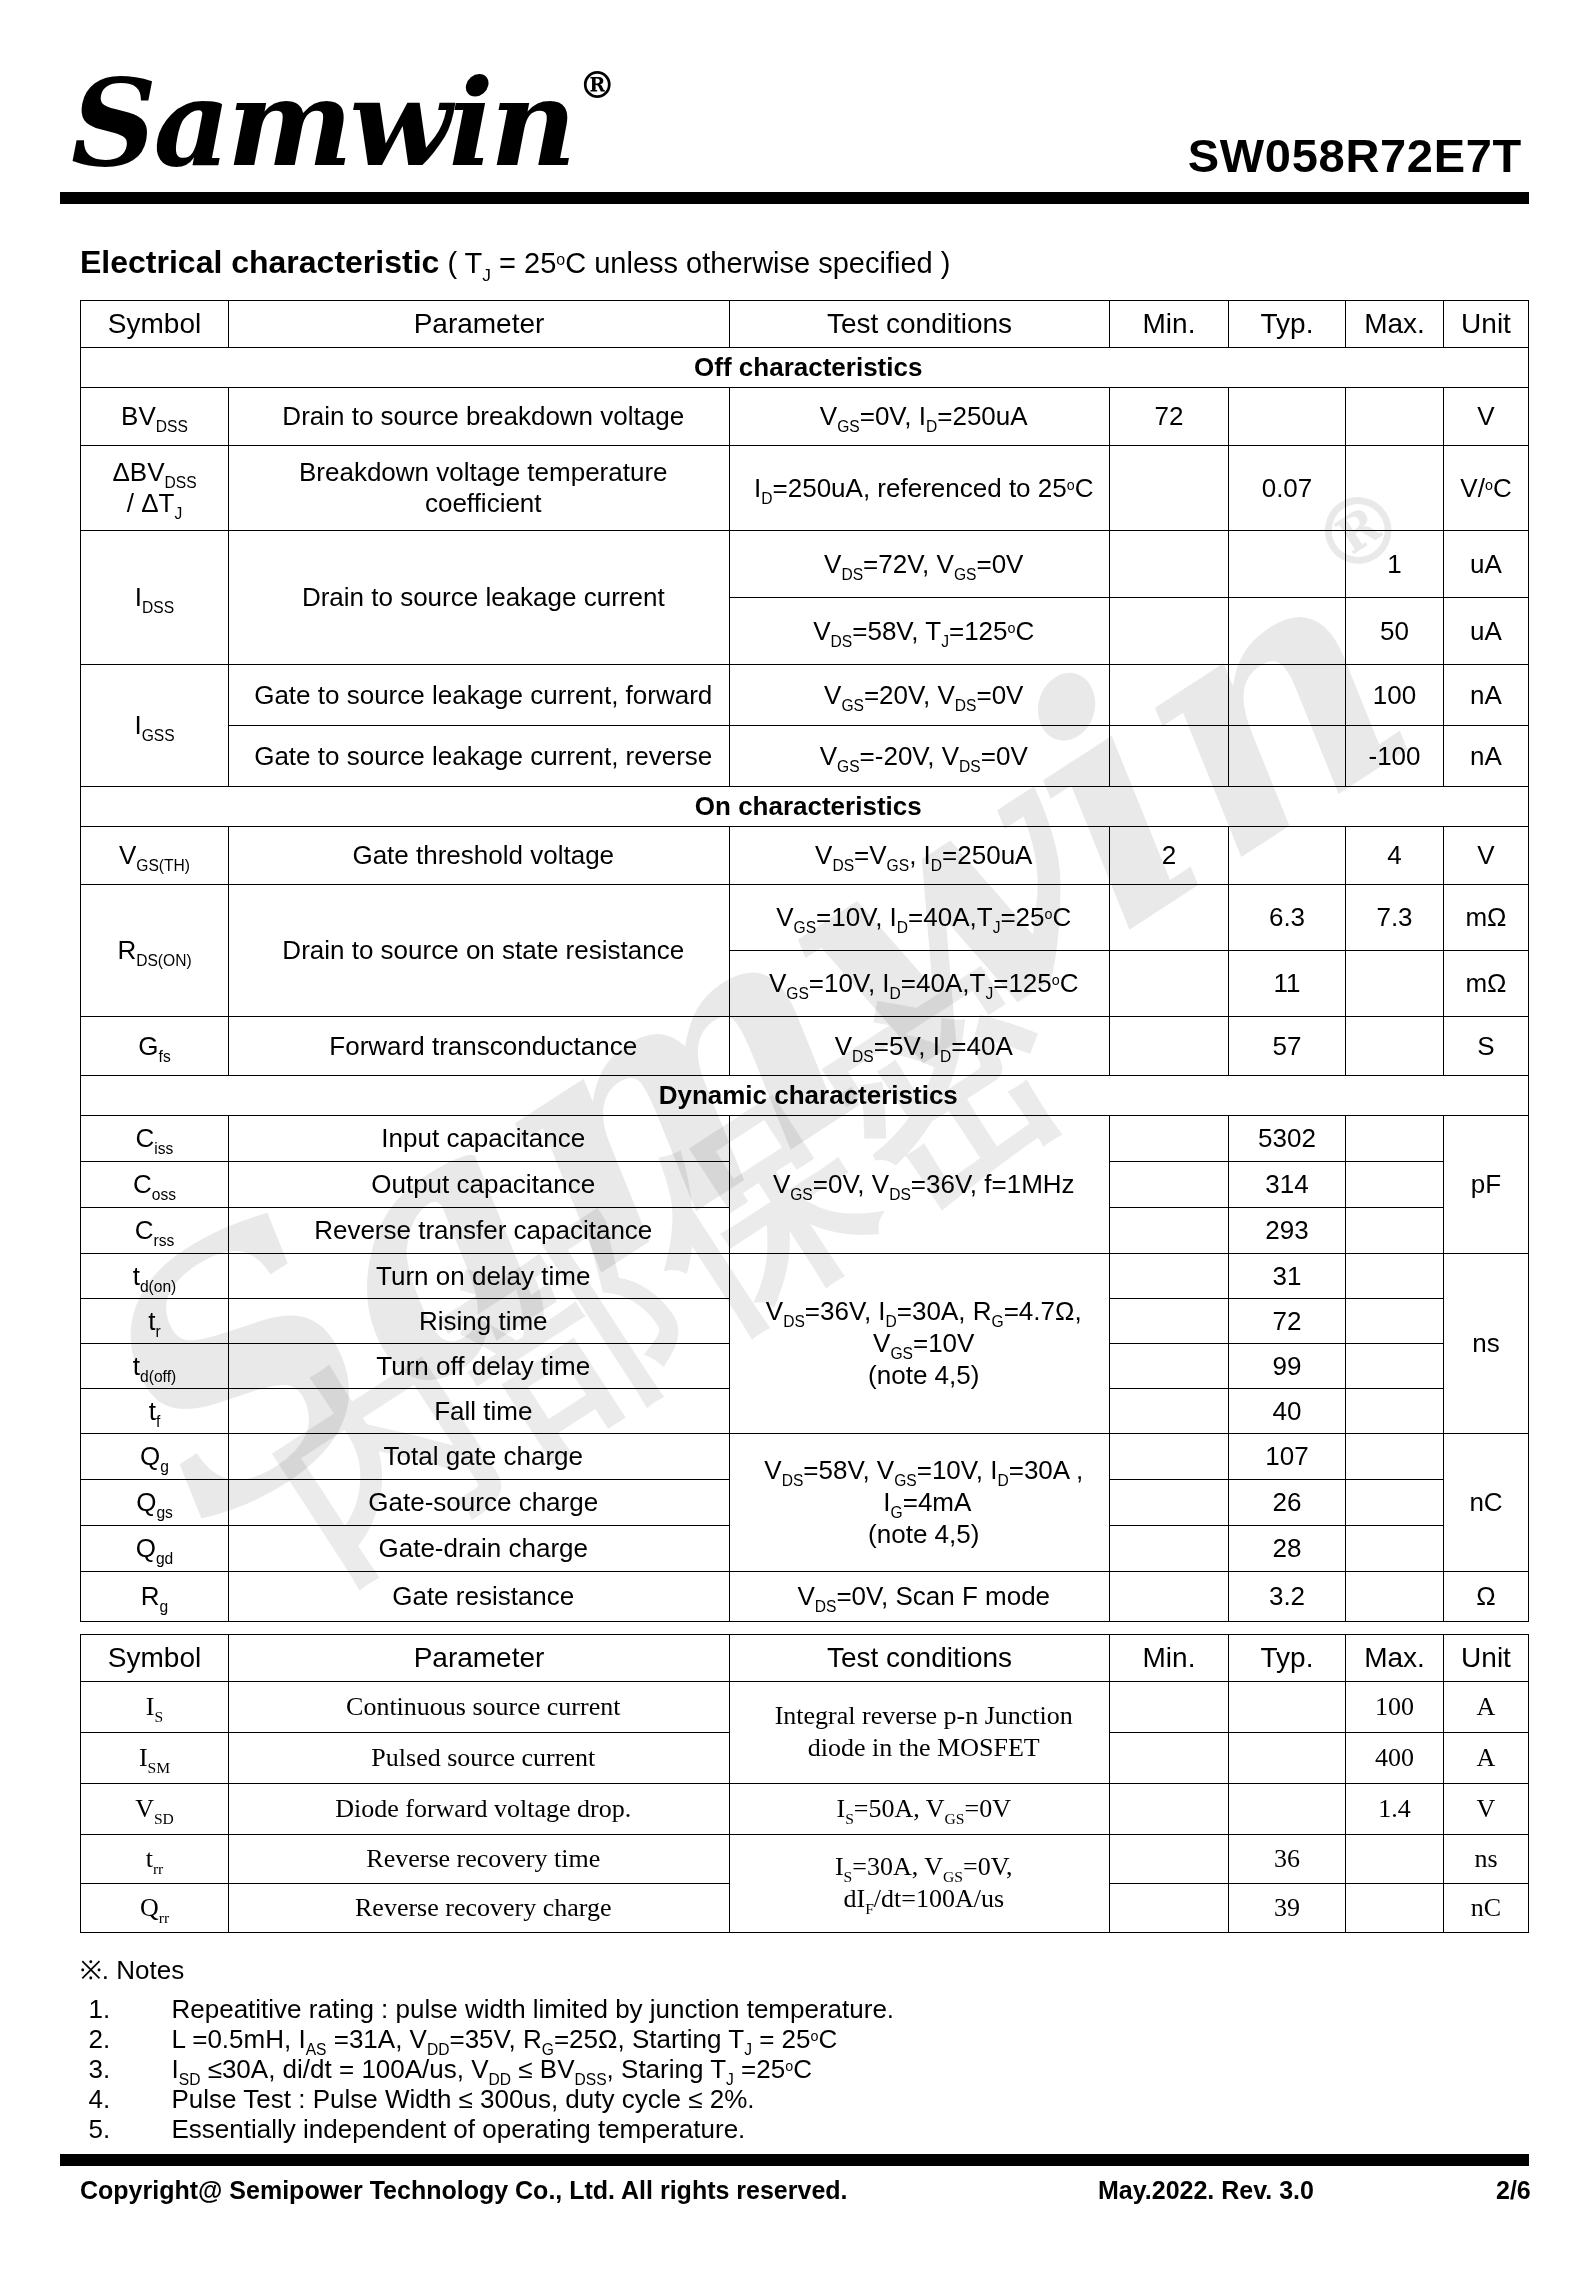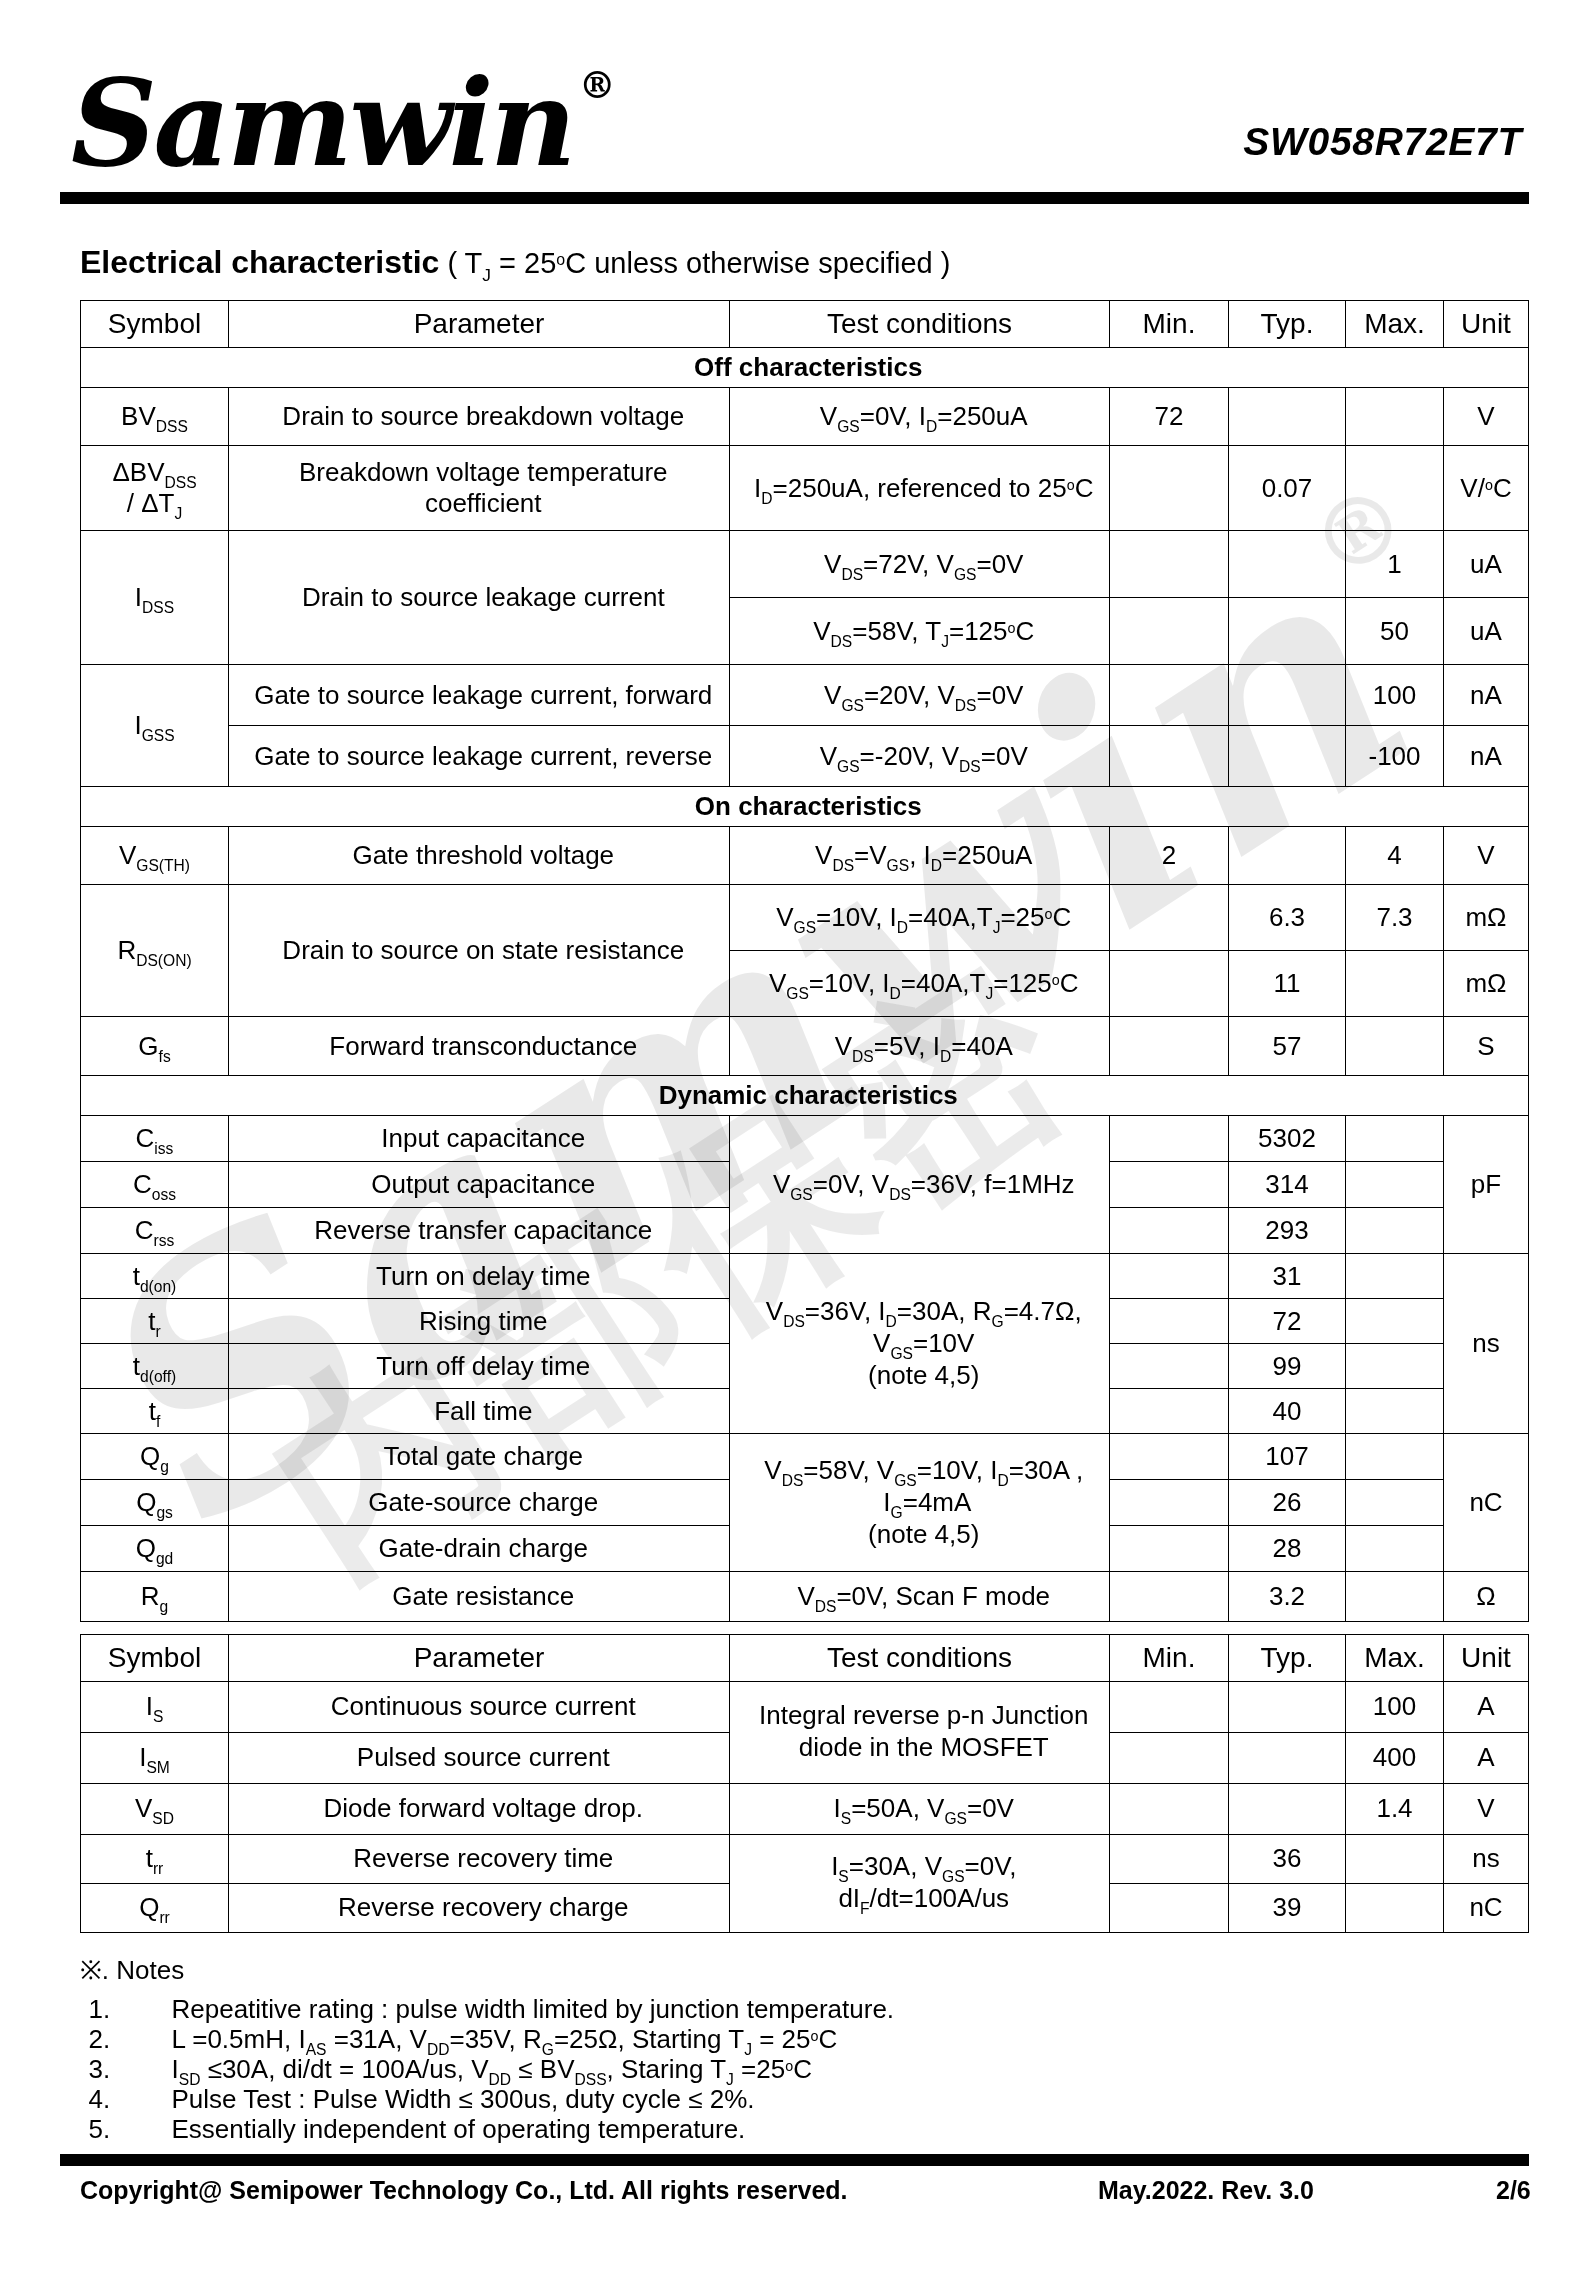--- a/index.html
+++ b/index.html
@@ -26,21 +26,21 @@
   }
   .content { position:relative; z-index:1; }
   
   .header { position:relative; height:192px; }
   .logo {
     position:absolute; left:71px; top:64px; line-height:1;
     font-family:"DejaVu Serif", serif; font-style:italic; font-weight:bold;
     font-size:119px; letter-spacing:-3.5px;
   }
   .logo .logo-reg { font-size:37px; font-style:normal; position:relative; top:-67px; left:5.7px; letter-spacing:0; }
-  .partnum { position:absolute; right:67px; bottom:28px; font-size:39px; font-weight:bold; letter-spacing:0.7px;font-style:italic; }
+  .partnum { position:absolute; right:67px; bottom:9px; font-size:47px; font-weight:bold; letter-spacing:0.7px; }
   .topbar, .botbar { margin-left:60px; margin-right:60px; height:12px; background:#000; }
   
   .doc-title { margin:38px 0 0 80px; font-size:29px; line-height:1.25; }
   .doc-title .t-bold { font-weight:bold; font-size:32px; }
   .sec2-title { margin:20px 0 0 94px; font-size:32px; font-weight:bold; }
   
   table.ds { border-collapse:collapse; table-layout:fixed; margin-left:80px; width:1449px; background:transparent; }
   table.ds th, table.ds td { border:1.4px solid #000; overflow:hidden; }
   table.ds th { font-size:28px; font-weight:normal; text-align:center; height:44px; }
   table.ds td { font-size:26px; vertical-align:middle; text-align:center; line-height:1.22; }
@@ -61,21 +61,21 @@
   #etable tbody tr:nth-child(4), #etable tbody tr:nth-child(5) { height:67px; }
   #etable tbody tr:nth-child(6), #etable tbody tr:nth-child(7) { height:61px; }
   #etable tbody tr:nth-child(9) { height:58px; }
   #etable tbody tr:nth-child(10), #etable tbody tr:nth-child(11) { height:66px; }
   #etable tbody tr:nth-child(12) { height:59px; }
   #etable tbody tr:nth-child(14), #etable tbody tr:nth-child(15), #etable tbody tr:nth-child(16) { height:46px; }
   #etable tbody tr:nth-child(17), #etable tbody tr:nth-child(18), #etable tbody tr:nth-child(19), #etable tbody tr:nth-child(20) { height:45px; }
   #etable tbody tr:nth-child(21), #etable tbody tr:nth-child(22), #etable tbody tr:nth-child(23) { height:46px; }
   #etable tbody tr:nth-child(24) { height:50px;padding-left:25px; }
   
-  #dtable tbody tr { height:51px; }
+  #dtable tbody tr { height:51px;font-family:Liberation Serif, serif; }
   #dtable tbody tr:nth-child(4), #dtable tbody tr:nth-child(5) { height:49px; }
   
   .notes { margin:18.4px 0 0 80px; font-size:26px; }
   .notes-heading { margin-bottom:7px; }
   .note-row { display:flex; line-height:30px; }
   .note-num { width:83px; flex:0 0 auto; padding-left:8.5px; }
   .note-text { flex:1; }
   
   .botbar { margin-top:10px; }
   .footer-line { position:relative; height:49px; margin-top:10px; font-size:25px; font-weight:bold; }

